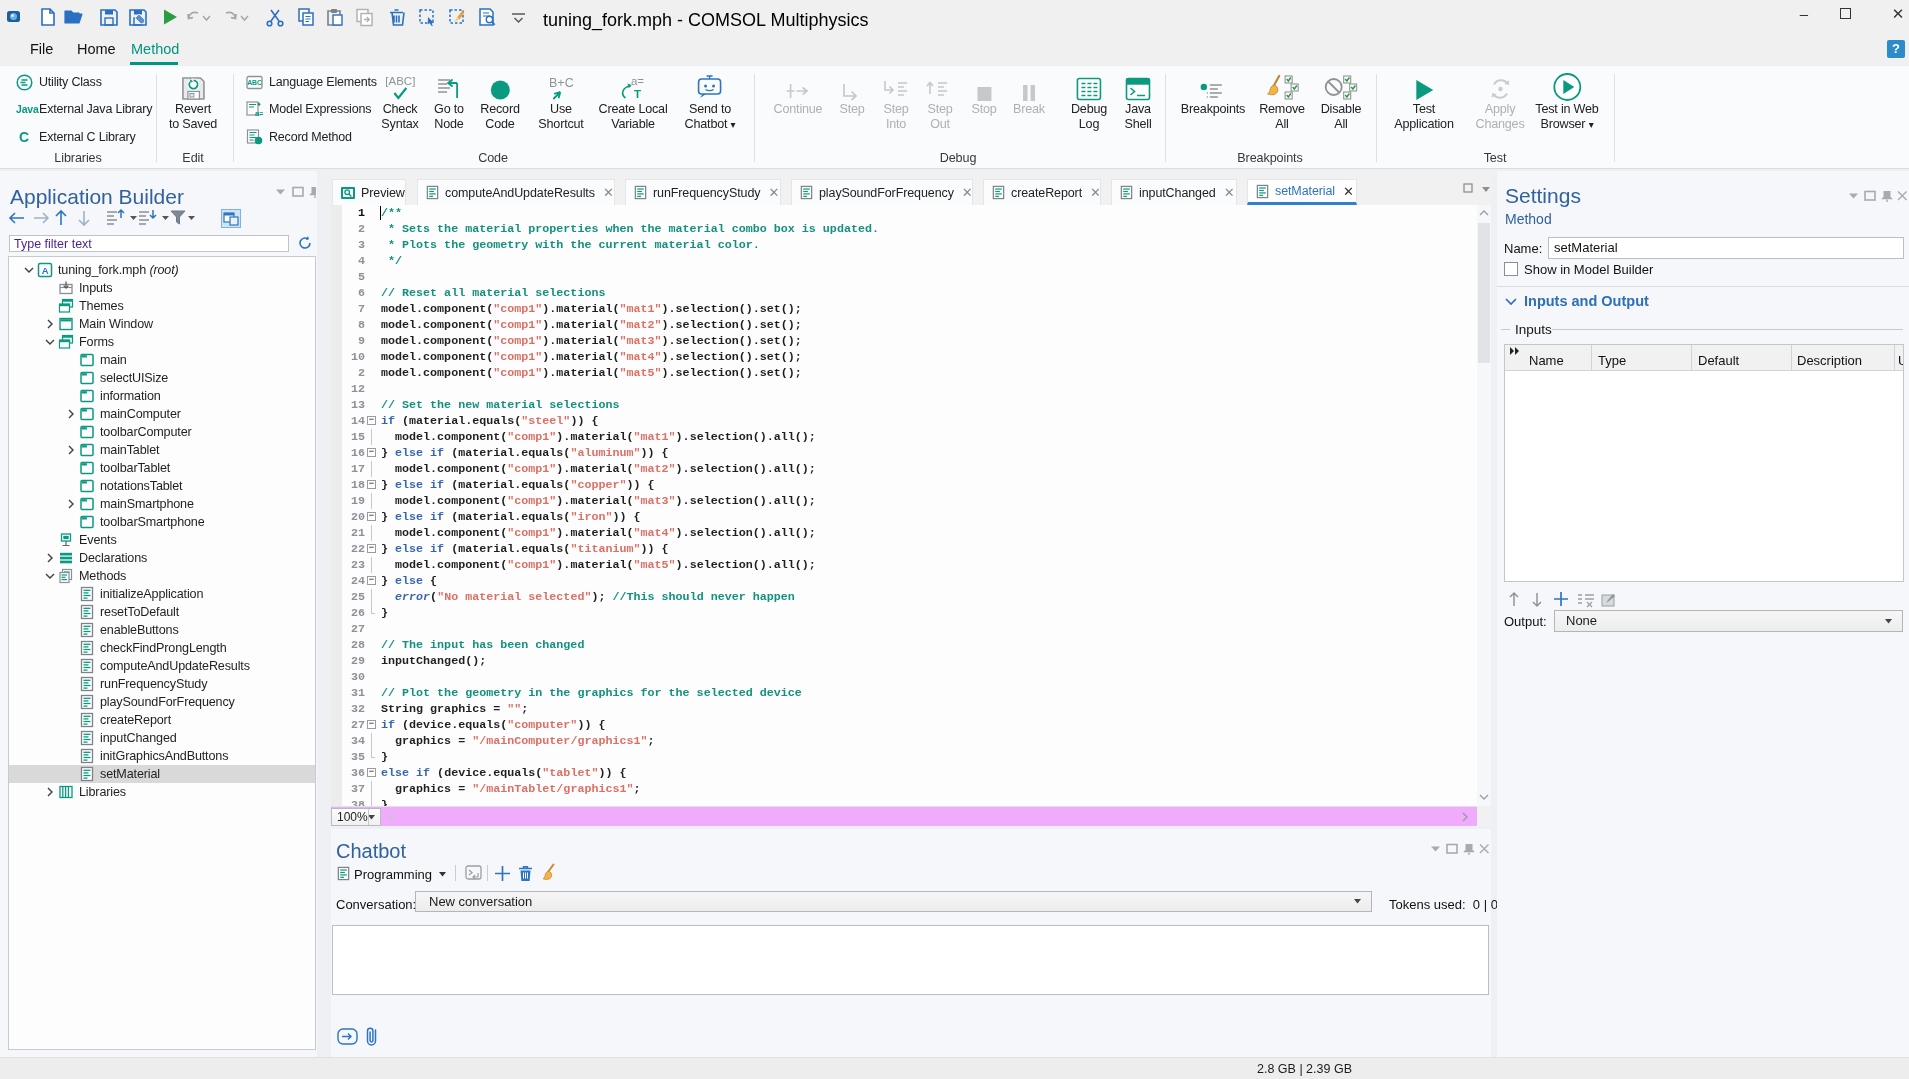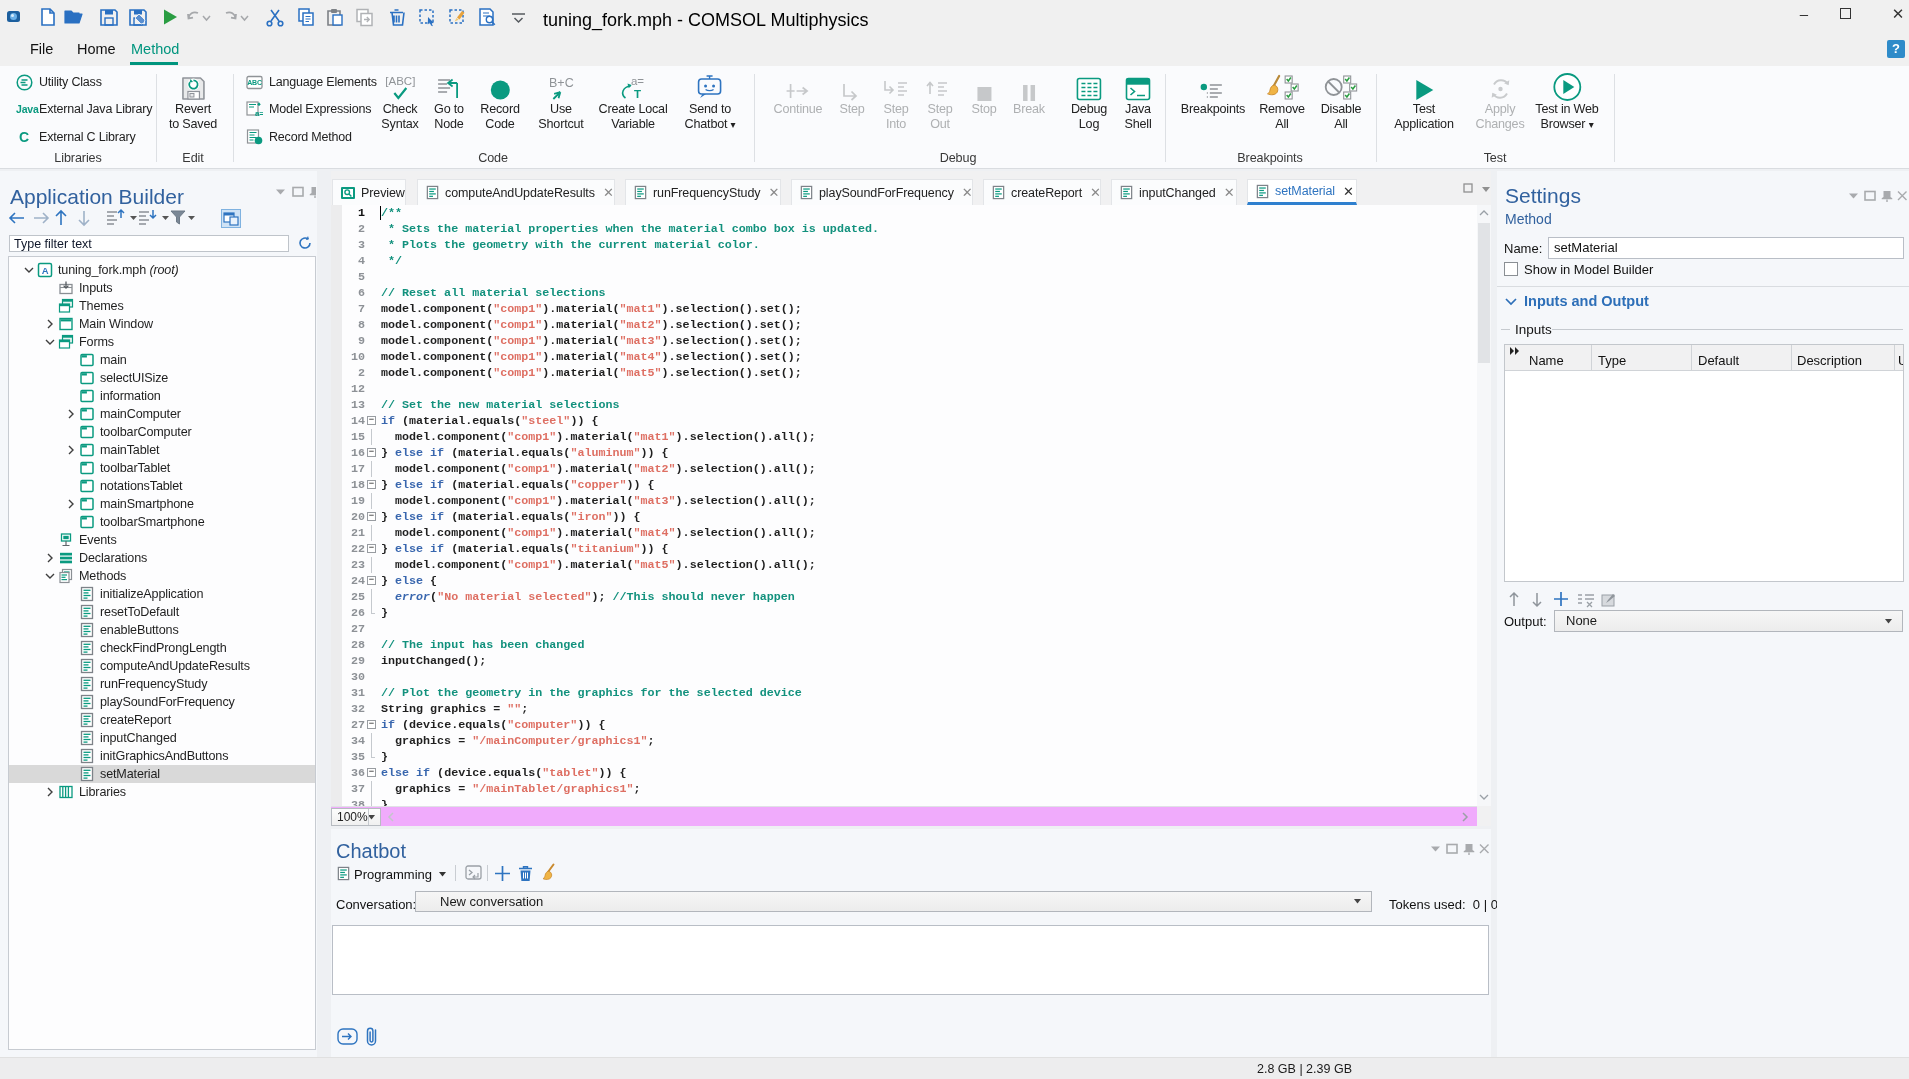--- a/index.html
+++ b/index.html
@@ -406,21 +406,21 @@
       <path d="M154 9l3.5 4 3.5-4z" fill="#555"></path>
     <path d="M163 4h14l-5.5 6v7l-3-2v-5z" fill="#7b8896" stroke="#6e7b88" stroke-width="1"></path>
       <path d="M180 9l3.5 4 3.5-4z" fill="#555"></path>
   </svg>
   <div class="abs" style="left:221px;top:38px;width:20px;height:19px;background:#cfe3f6;border:1px solid #7fb2e0"></div>
   <svg class="abs" style="left:223px;top:40px" width="16" height="16">
       <rect x="1" y="2" width="10" height="9" fill="#fff" stroke="#2e74c0" stroke-width="1.2"></rect>
       <rect x="1" y="2" width="10" height="2.5" fill="#2e74c0"></rect>
       <rect x="7" y="6" width="8" height="8" fill="#eaf3fc" stroke="#2e74c0" stroke-width="1.2"></rect>
     </svg>
-  <div class="abs" style="left:9px;top:64px;width:280px;height:17px;background:#fff;border:1px solid #bfc4ca;color:#0f172a;font-size:12.5px;padding:0 4px;line-height:16px">Type filter text</div>
+  <div class="abs" style="left:9px;top:64px;width:280px;height:17px;background:#fff;border:1px solid #bfc4ca;color:#4c1d95;font-size:12.5px;padding:0 4px;line-height:16px">Type filter text</div>
   <svg class="abs" style="left:297px;top:64px" width="16" height="16">
       <path d="M13 8a5 5 0 1 1-2-4" stroke="#2e74c0" stroke-width="1.6" fill="none"></path>
       <path d="M11 1l1 3.2L8.8 5z" fill="#2e74c0"></path>
     </svg>
   <div id="treebox">
   <div style="height:4px"></div>
   <div class="trow pad0"><span class="chev">
           <svg width="16" height="16">
             <path d="M4 6l4 4 4-4" stroke="#3f3f3f" stroke-width="1.4" fill="none"></path>
           </svg>
@@ -836,21 +836,21 @@
   <svg class="abs" style="left:187px;top:36px" width="15" height="17" viewBox="0 0 15 17">
       <path d="M1 3.5h13M5.5 3.5V1.8h4v1.7" stroke="#2e74c0" stroke-width="1.4" fill="none"></path>
       <path d="M2.5 5.5h10L11.6 16H3.4z" fill="#2e74c0"></path>
       <path d="M5.5 7.5v6M7.5 7.5v6M9.5 7.5v6" stroke="#fff" stroke-width="1"></path>
     </svg>
   <svg class="abs" style="left:210px;top:34px" width="16" height="19">
       <path d="M12.5 1.5L7 9" stroke="#c98a2e" stroke-width="2" stroke-linecap="round"></path>
       <path d="M7.8 8.2c-2.2.3-3.4 2-3.8 4.6-.2 1.5-1 2.3-2 2.9 2.8 1.3 6.6 1 8-1.2.9-1.4 1-3.4-.2-5z" fill="#f0b445" stroke="#c98a2e" stroke-width=".8"></path>
     </svg>
   <span class="abs" style="left:5px;top:68px;font-size:13px;color:#111">Conversation:</span>
-  <div class="ddown" style="left:84px;top:62px;width:957px;height:21px;line-height:19px"><span style="margin-left:24px">New conversation</span><svg class="abs" style="left:938px;top:7px" width="9" height="7">
+  <div class="ddown" style="left:84px;top:62px;width:957px;height:21px;line-height:19px"><span style="margin-left:13px">New conversation</span><svg class="abs" style="left:938px;top:7px" width="9" height="7">
         <path d="M0 0l3.5 4.5L7 0z" fill="#444"></path>
       </svg></div>
   <span class="abs" style="left:1058px;top:68px;font-size:13px;color:#111;white-space:nowrap">Tokens used:&nbsp;&nbsp;0 | 0</span>
   <div class="abs" style="left:1px;top:96px;width:1157px;height:70px;background:#fff;border:1px solid #b9bec6"></div>
   <svg class="abs" style="left:6px;top:199px" width="21" height="17" viewBox="0 0 21 17">
       <rect x="1" y="1" width="19" height="15" rx="5" fill="none" stroke="#2e74c0" stroke-width="1.4"></rect>
       <path d="M5 8.5h9M11 5.5l3 3-3 3" stroke="#2e74c0" stroke-width="1.4" fill="none"></path>
     </svg>
   <svg class="abs" style="left:34px;top:196px" width="13" height="22" viewBox="0 0 13 22">
       <path d="M10.5 5v11a4 4 0 0 1-8 0V6a2.7 2.7 0 0 1 5.4 0v9.5a1.4 1.4 0 0 1-2.8 0V7" stroke="#2e74c0" stroke-width="1.5" fill="none" stroke-linecap="round"></path>

